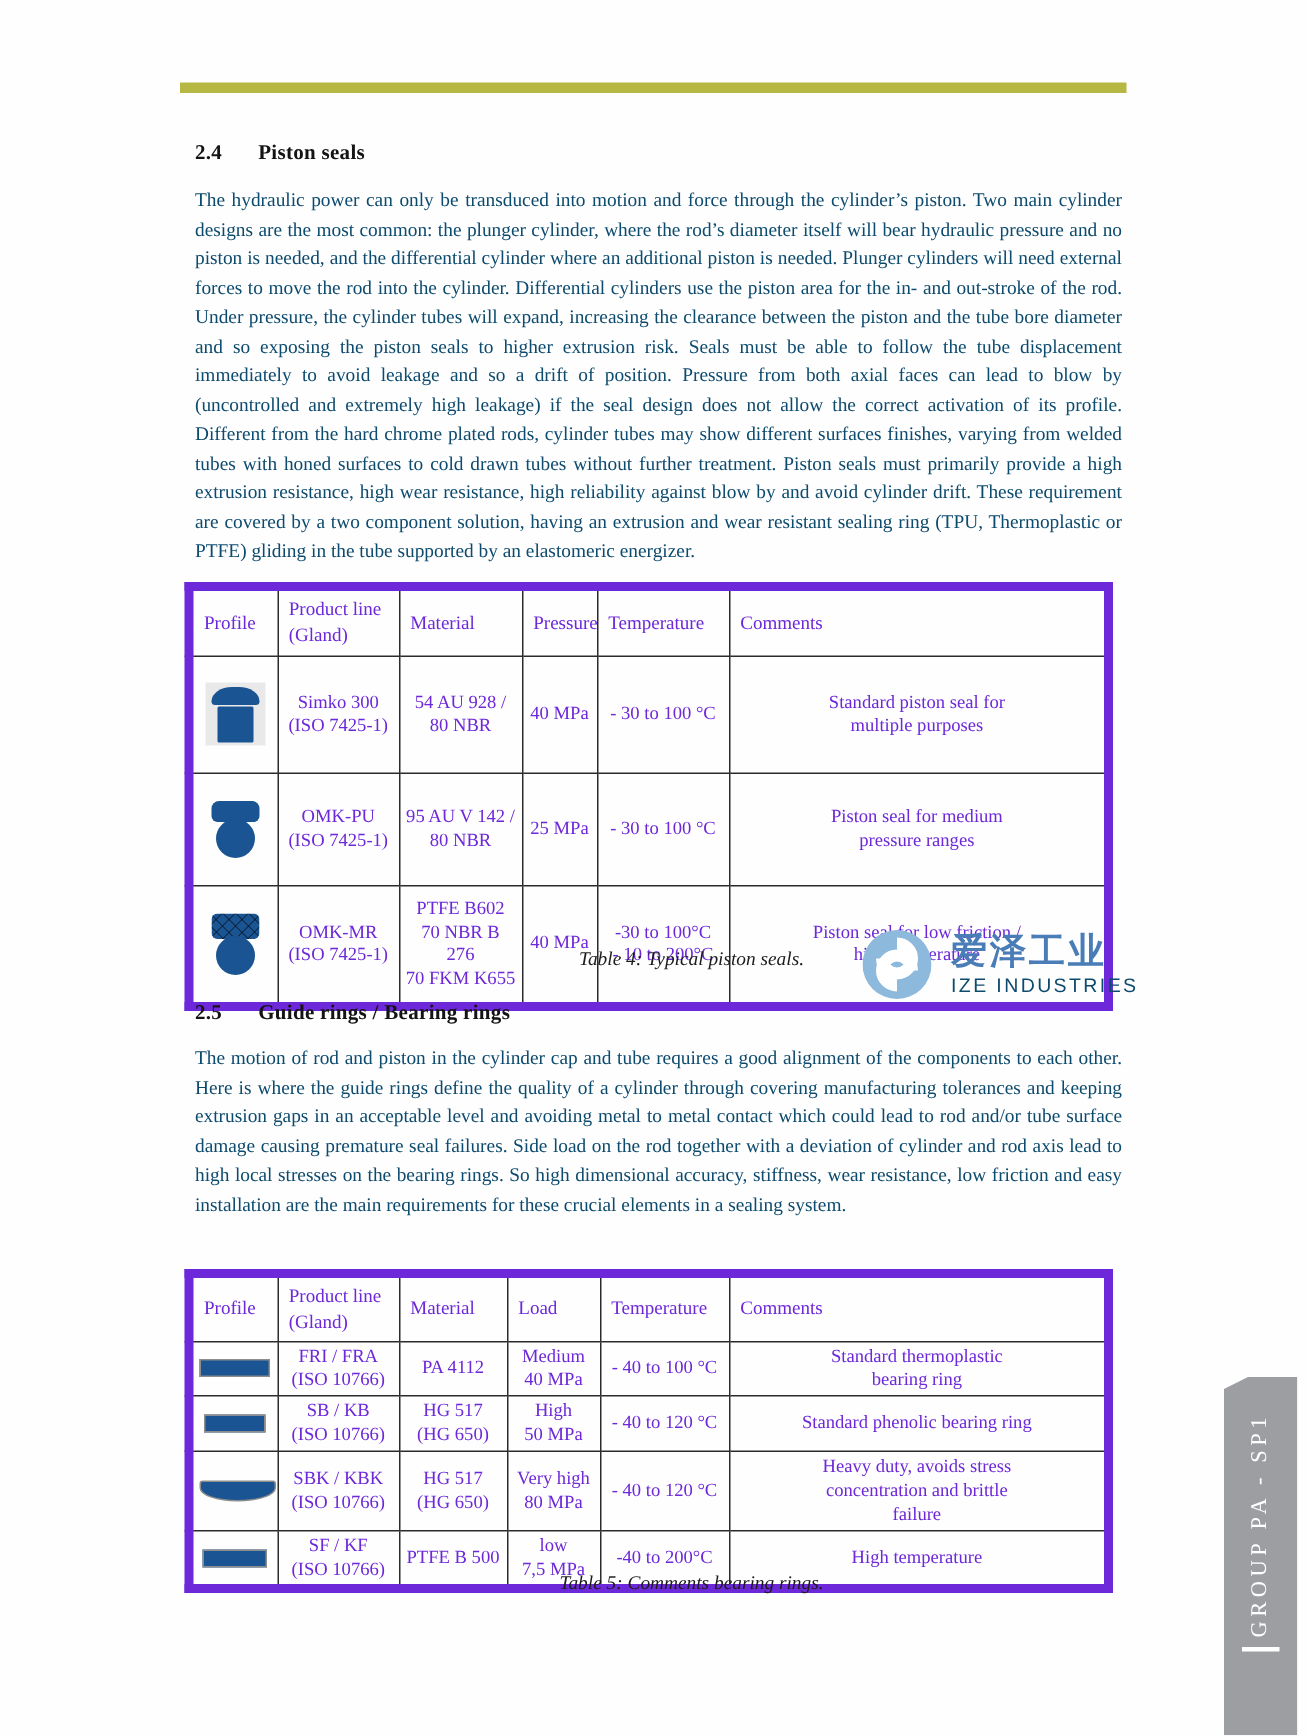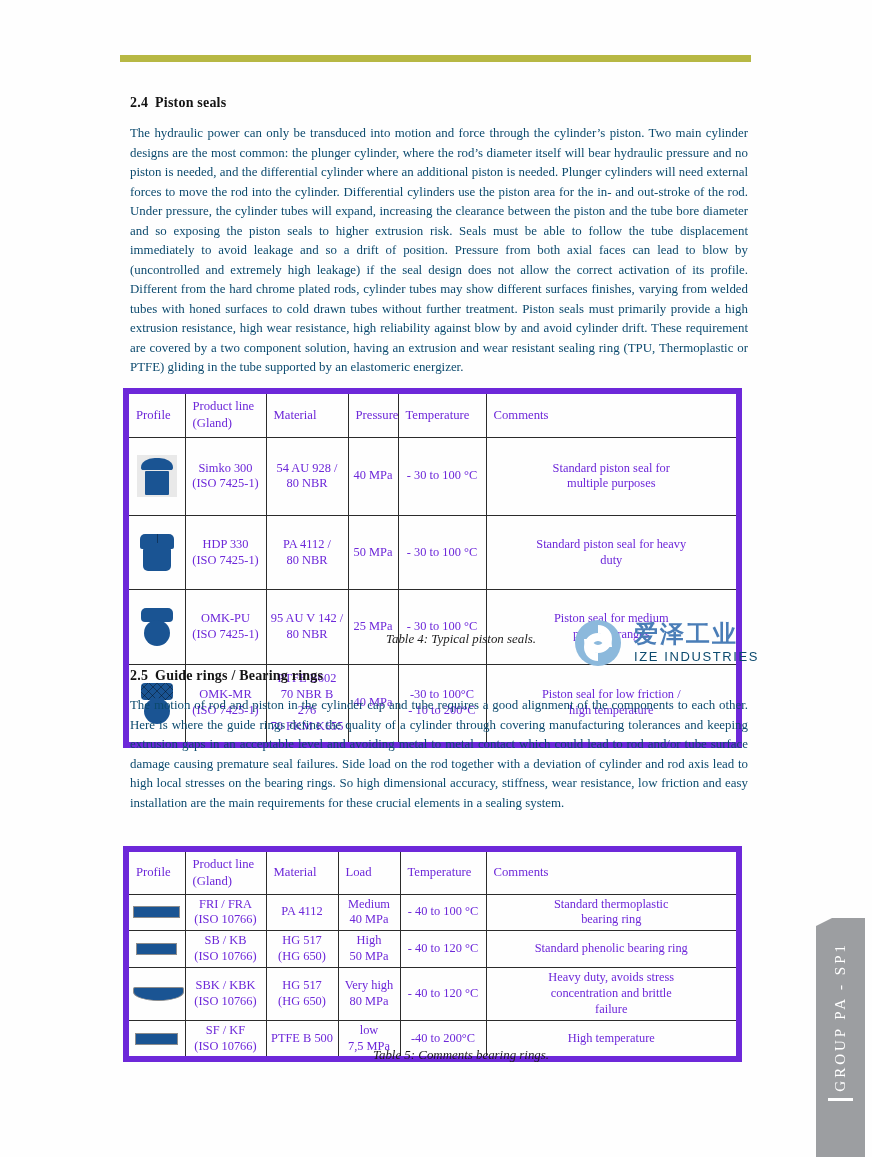--- a/index.html
+++ b/index.html
@@ -7,21 +7,21 @@
     width:872px; height:1157px; position:relative; overflow:hidden;
     background:#fefefe; color:#1b1b1b;
     font-family:"Liberation Serif", serif;
   }
 
   .accent-bar { position:absolute; left:120px; top:55px; width:631px; height:7px; background:#b7b844; }
 
   .section-heading { position:absolute; left:130px; font-weight:bold; font-size:14px; color:#141414; letter-spacing:.2px; }
   #h24 { top:95px; }
   #h25 { top:668px; }
-  .section-heading .num { margin-right:7px; }
+  .section-heading .num { margin-right:24px; }
 
   .para {
     position:absolute; left:130px; width:618px; text-align:justify;
     font-size:12.9px; line-height:19.5px; color:#0c4a6e;
   }
   #p24 { top:124px; }
   #p25 { top:696px; }
 
   table.doc-table {
     position:absolute; left:123px; width:613px;
@@ -129,36 +129,20 @@
     </td>
     <td>Simko 300
 (ISO 7425-1)</td>
     <td>54 AU 928 /
 80 NBR</td>
     <td>40 MPa</td>
     <td>- 30 to 100 °C</td>
     <td>Standard piston seal for
 multiple purposes</td>
   </tr>
-  <tr class="r45">
-    <td>
-      <div class="icon-stack">
-        <div class="hdp-cap"></div>
-        <div class="hdp-body"></div>
-      </div>
-    </td>
-    <td>HDP 330
-(ISO 7425-1)</td>
-    <td>PA 4112 /
-80 NBR</td>
-    <td>50 MPa</td>
-    <td>- 30 to 100 °C</td>
-    <td>Standard piston seal for heavy
-duty</td>
-  </tr>
   <tr class="r46">
     <td>
       <div class="icon-stack">
         <div class="omk-top"></div>
         <div class="omk-circle"></div>
       </div>
     </td>
     <td>OMK-PU
 (ISO 7425-1)</td>
     <td>95 AU V 142 /

